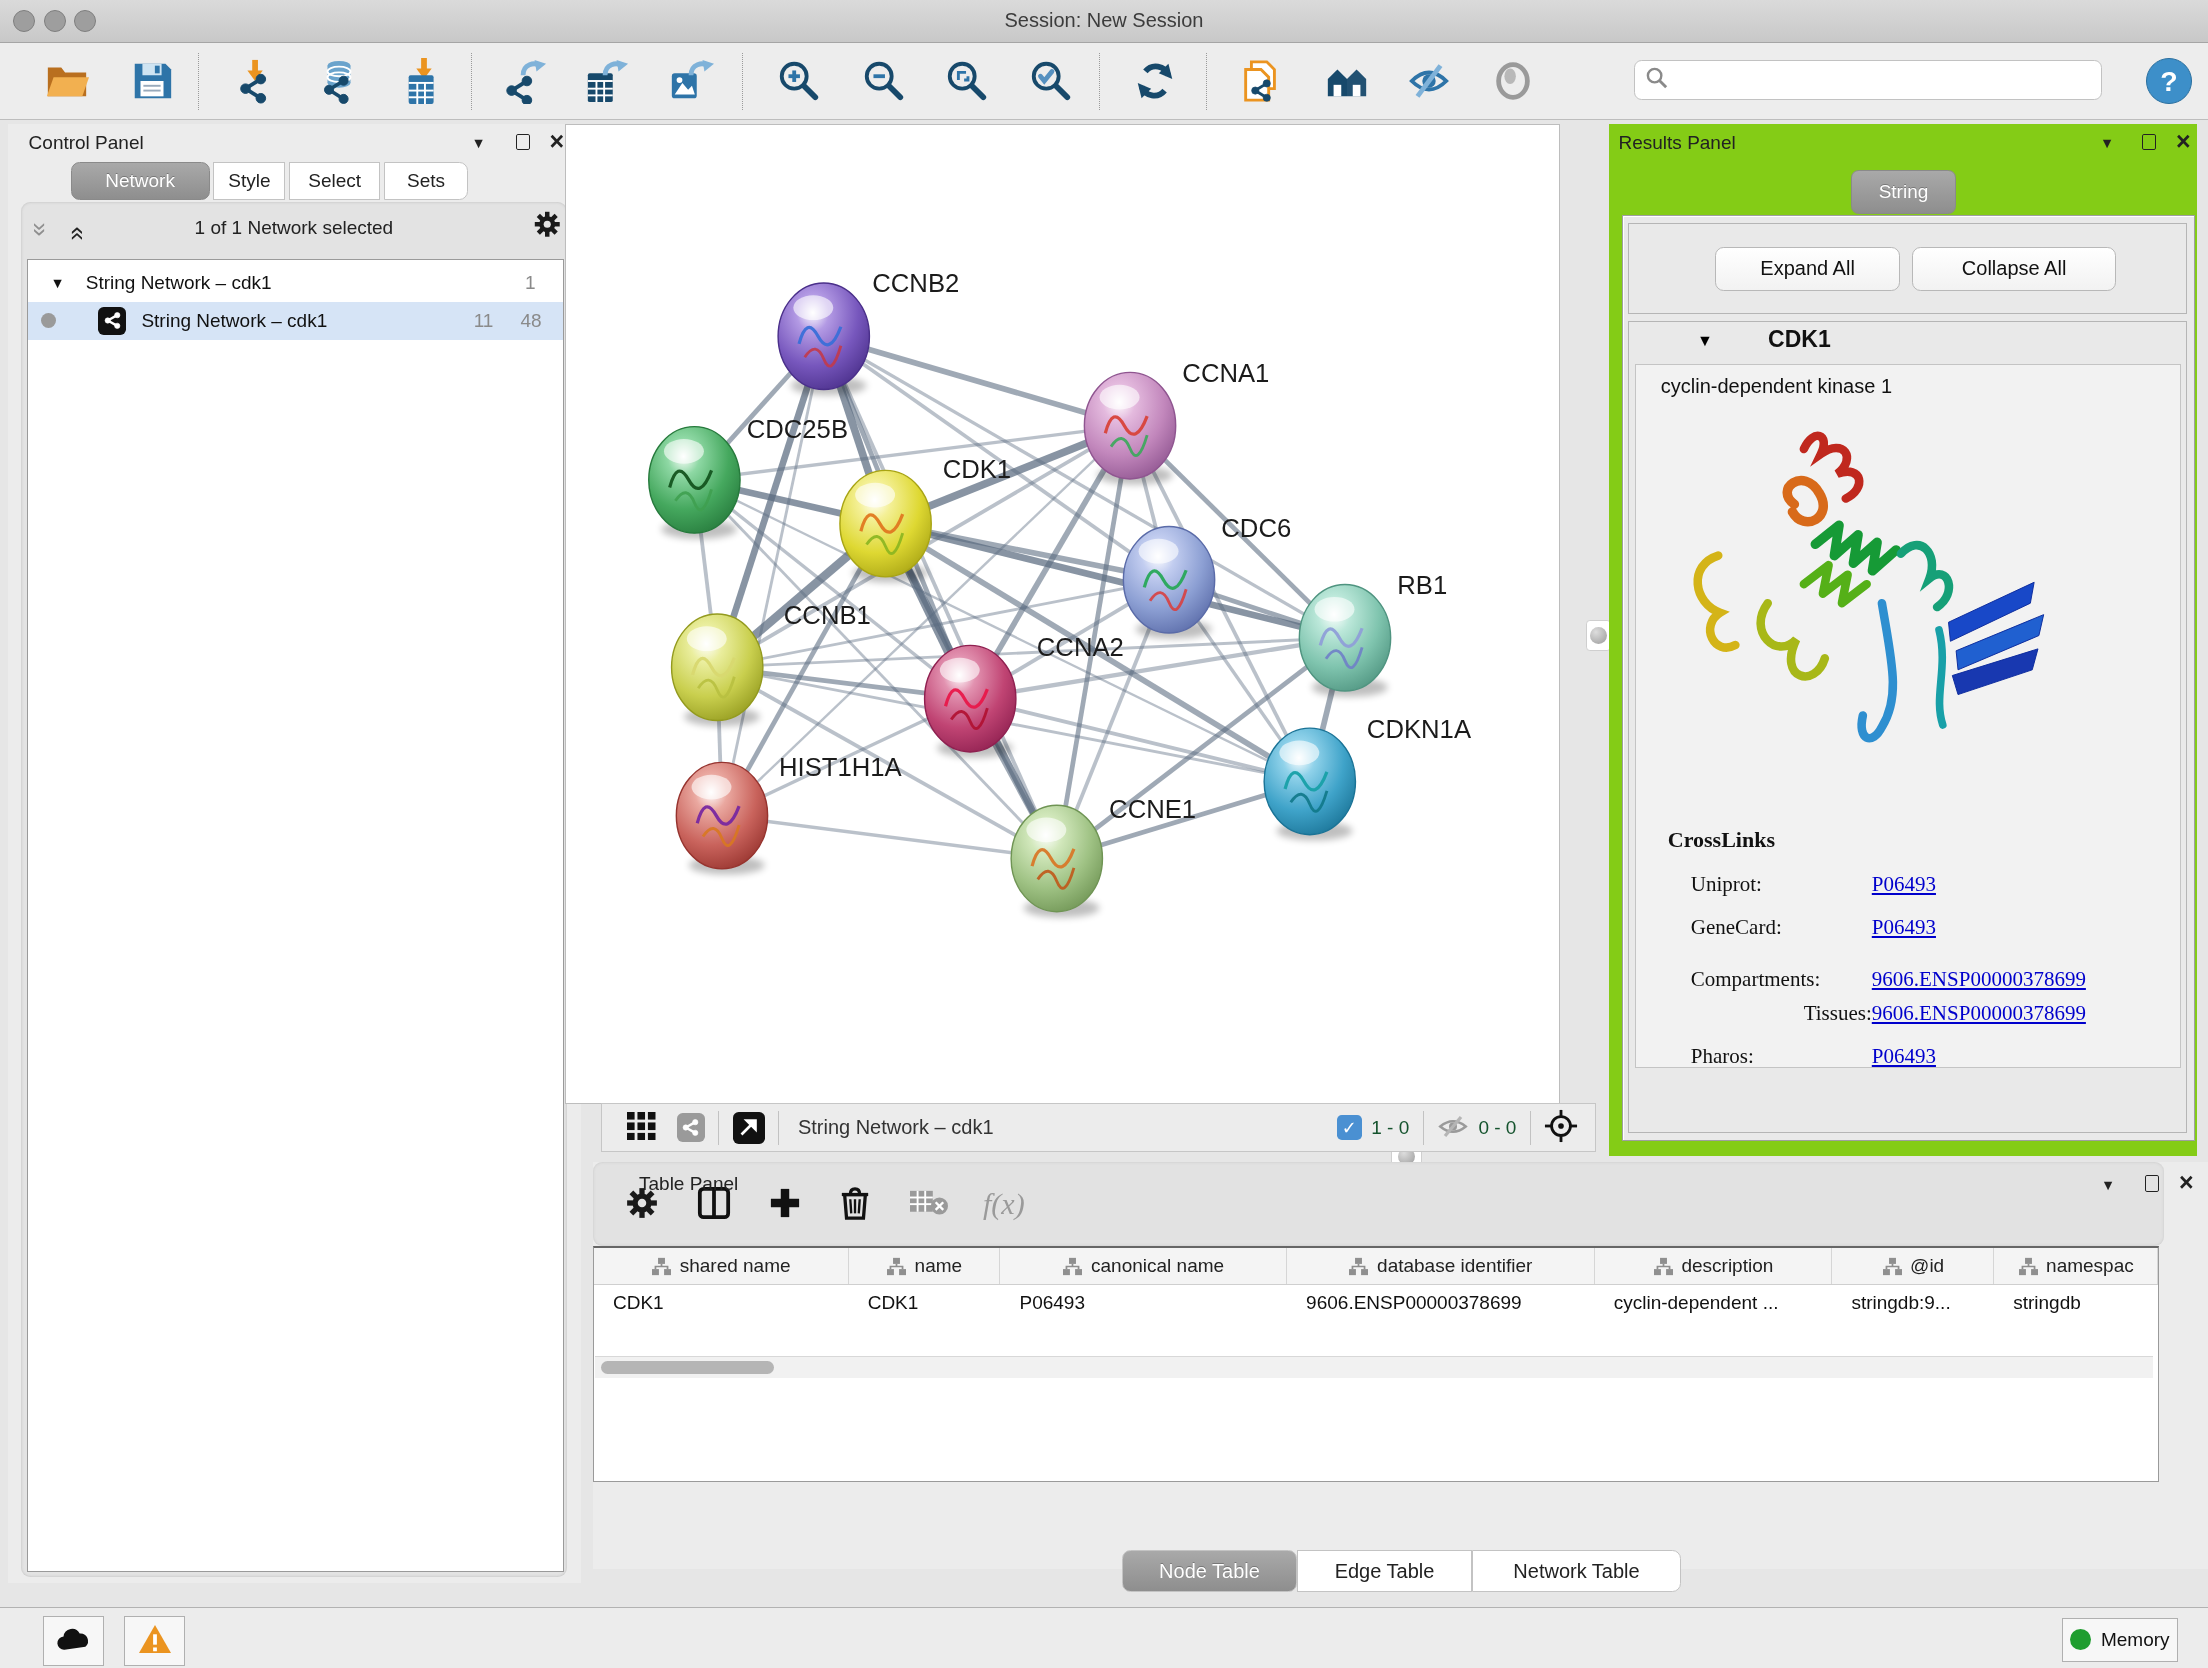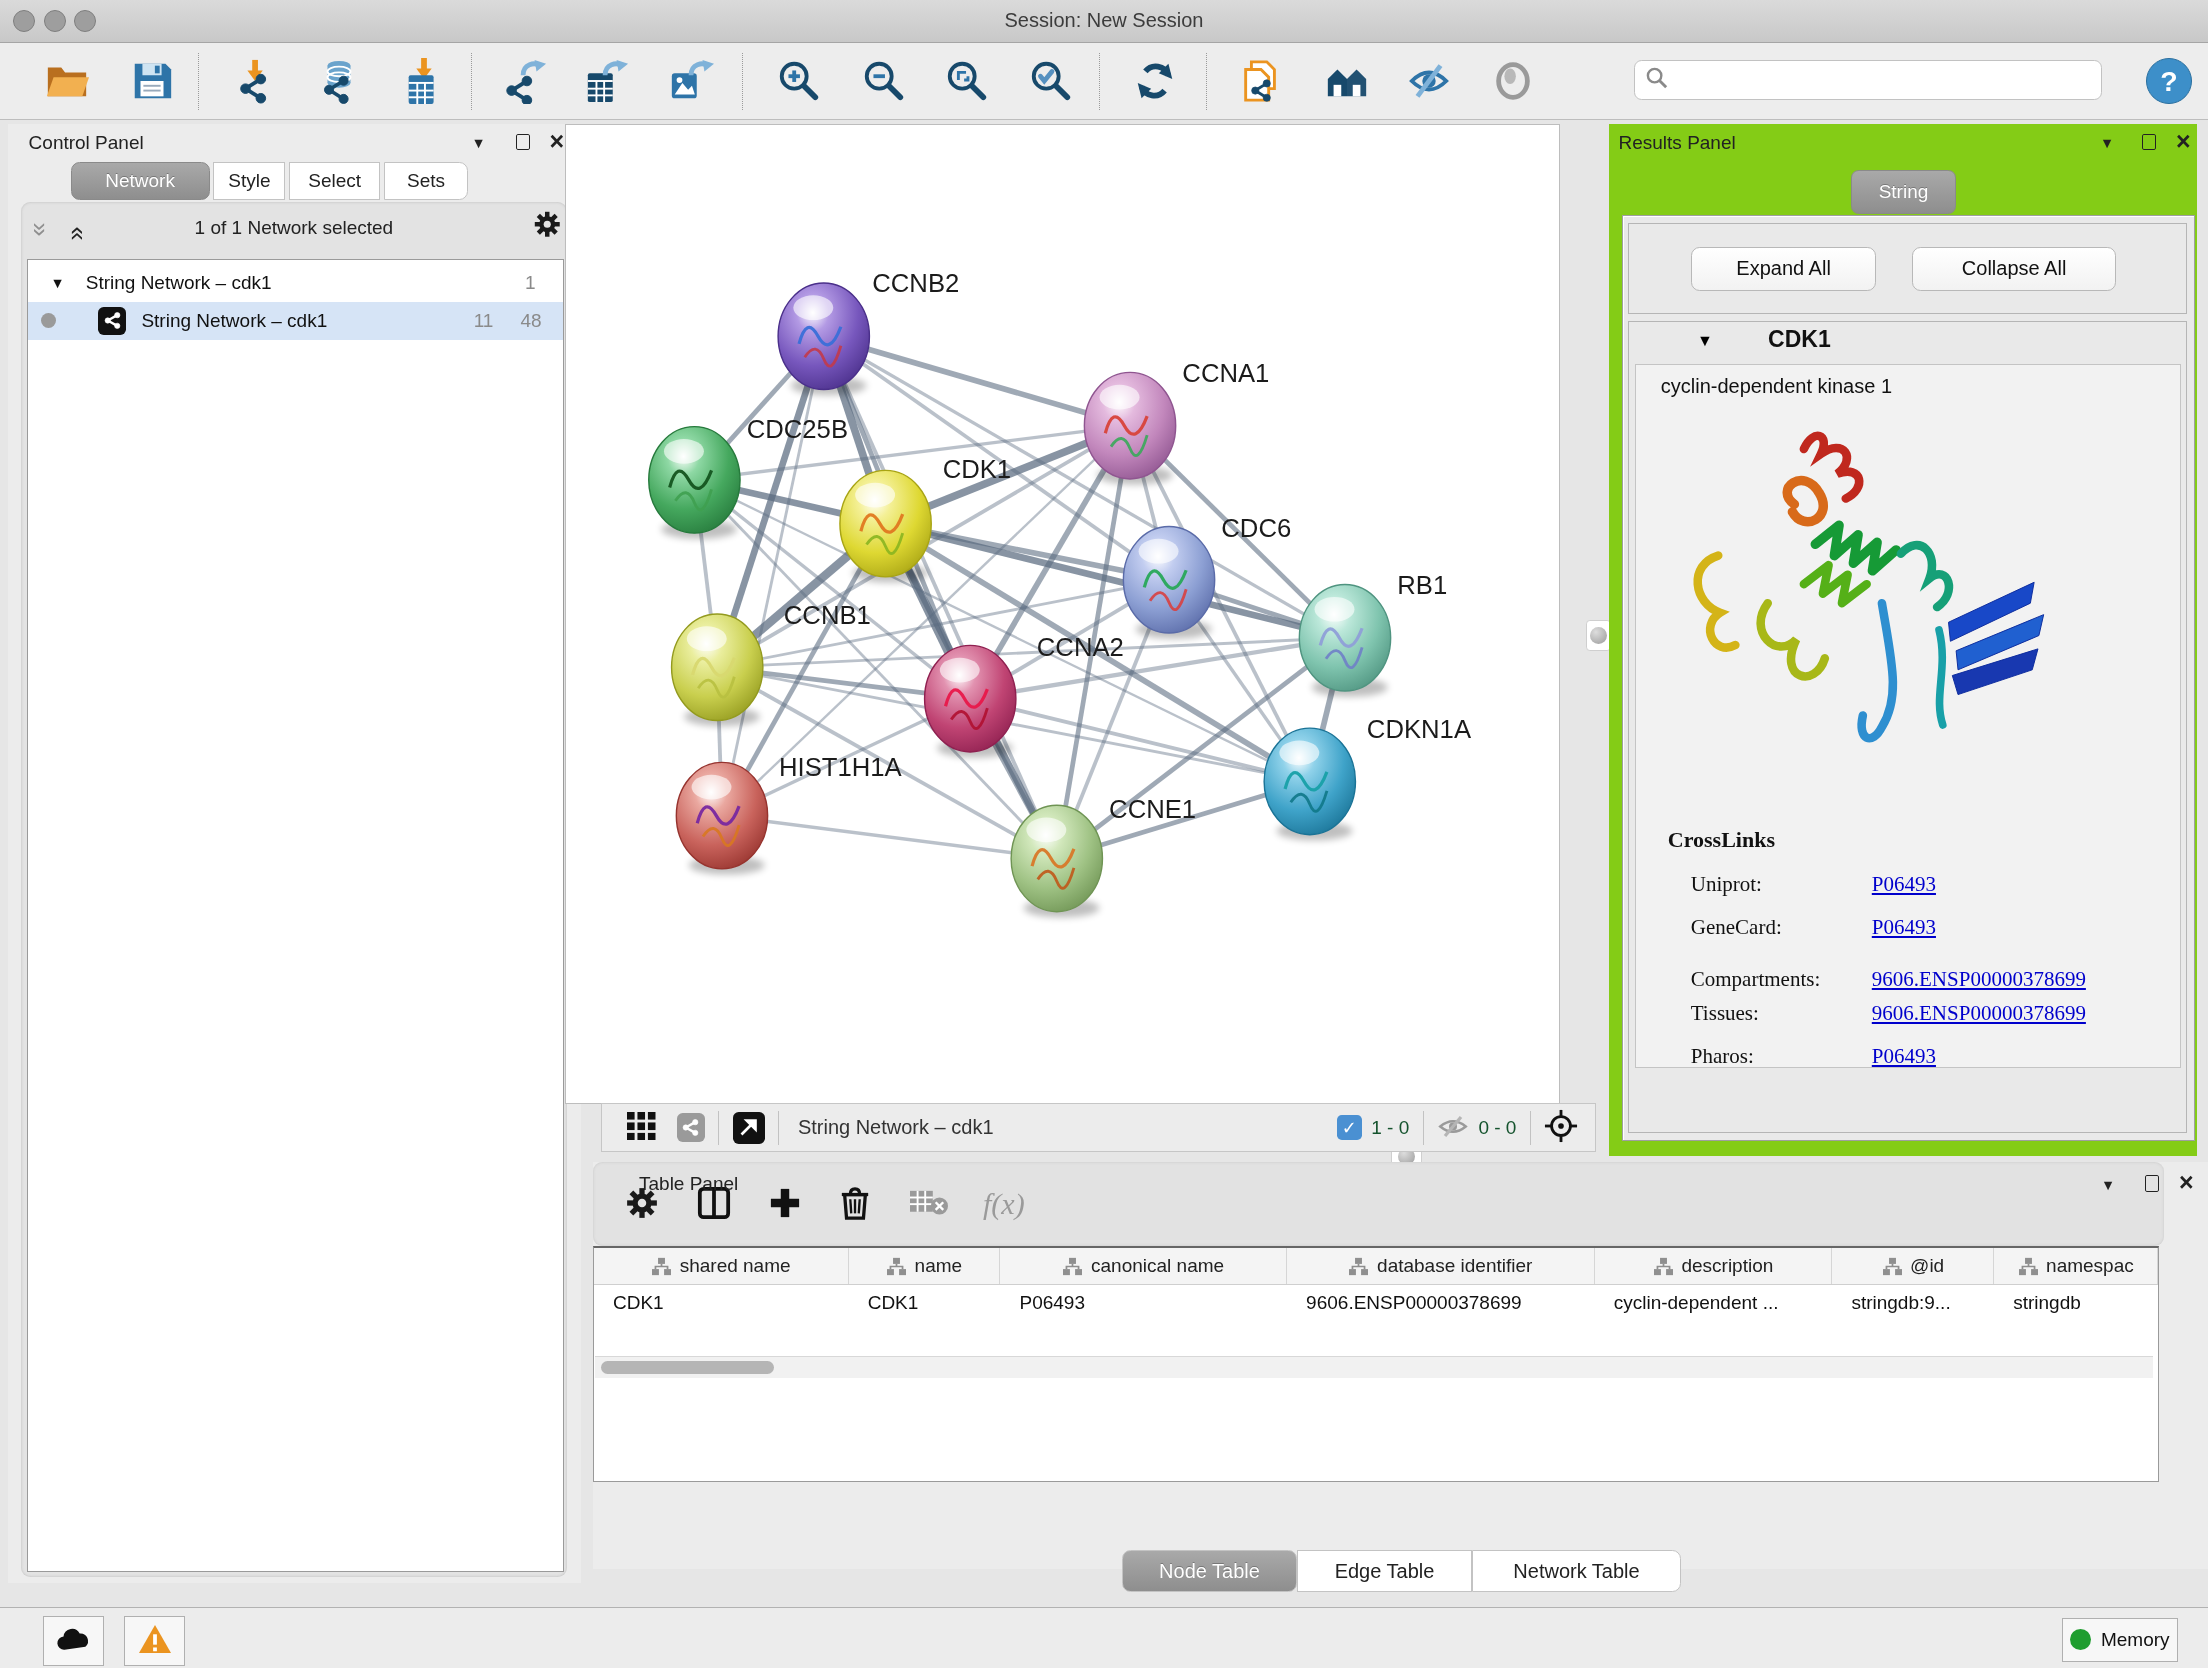--- a/index.html
+++ b/index.html
@@ -619,21 +619,21 @@
 <div id="results-panel" class="abs">
   <div class="abs panel-title" style="left:9.5px;top:7.6px;">Results Panel</div>
   <div class="abs dd-icon" style="left:491px;top:11.4px;">▼</div>
   <span class="abs box-icon" style="left:533px;top:9.5px;"></span>
   <div class="abs x-icon" style="left:567px;top:7.6px;">×</div>
 
   <div id="string-tab" class="abs">String</div>
 
   <div id="rp-outer" class="abs">
     <div id="rp-btnbox" class="abs">
-      <div class="rp-btn abs" style="left:62px;top:23px;width:183px;">Expand All</div>
+      <div class="rp-btn abs" style="left:86px;top:23px;width:183px;">Expand All</div>
       <div class="rp-btn abs" style="left:283px;top:23px;width:202px;">Collapse All</div>
     </div>
     <div id="rp-section" class="abs">
       <div class="abs" style="left:68px;top:9.5px;font-size:16px;">▼</div>
       <div class="abs" style="left:139px;top:3.8px;font-size:23px;font-weight:bold;color:#111;">CDK1</div>
       <div id="rp-inner" class="abs">
         <div class="abs" style="left:25px;top:9.5px;font-size:20px;color:#111;">cyclin-dependent kinase 1</div>
         <svg class="abs" style="left:25px;top:46px;" width="438" height="373" viewBox="0 0 460 392" id="protein-svg">
 <g fill="none" stroke-linecap="round">
 <path d="M150,40 C160,18 178,24 168,45 C192,28 206,50 185,66 C212,56 216,82 194,92" stroke="#c0281e" stroke-width="9"></path>
@@ -660,21 +660,21 @@
             </div>
             <div style="display: flex; height: 43px; align-items: center;">
               <span class="serif xl-label" style="width: 181px;">GeneCard:</span>
               <a class="serif xl-link">P06493</a>
             </div>
             <div style="display: flex; height: 43px; align-items: flex-end;">
               <span class="serif xl-label" style="width: 181px;">Compartments:</span>
               <a class="serif xl-link">9606.ENSP00000378699</a>
             </div>
             <div style="display: flex; height: 43px; align-items: center;">
-              <span class="serif xl-label" style="width: 181px;">Tissues:</span>
+              <span class="serif xl-label" style="width: 181px; text-align: right;">Tissues:</span>
               <a class="serif xl-link">9606.ENSP00000378699</a>
             </div>
             <div style="display: flex; height: 43px; align-items: center;">
               <span class="serif xl-label" style="width: 181px;">Pharos:</span>
               <a class="serif xl-link">P06493</a>
             </div>
           </div>
       </div>
     </div>
   </div>

